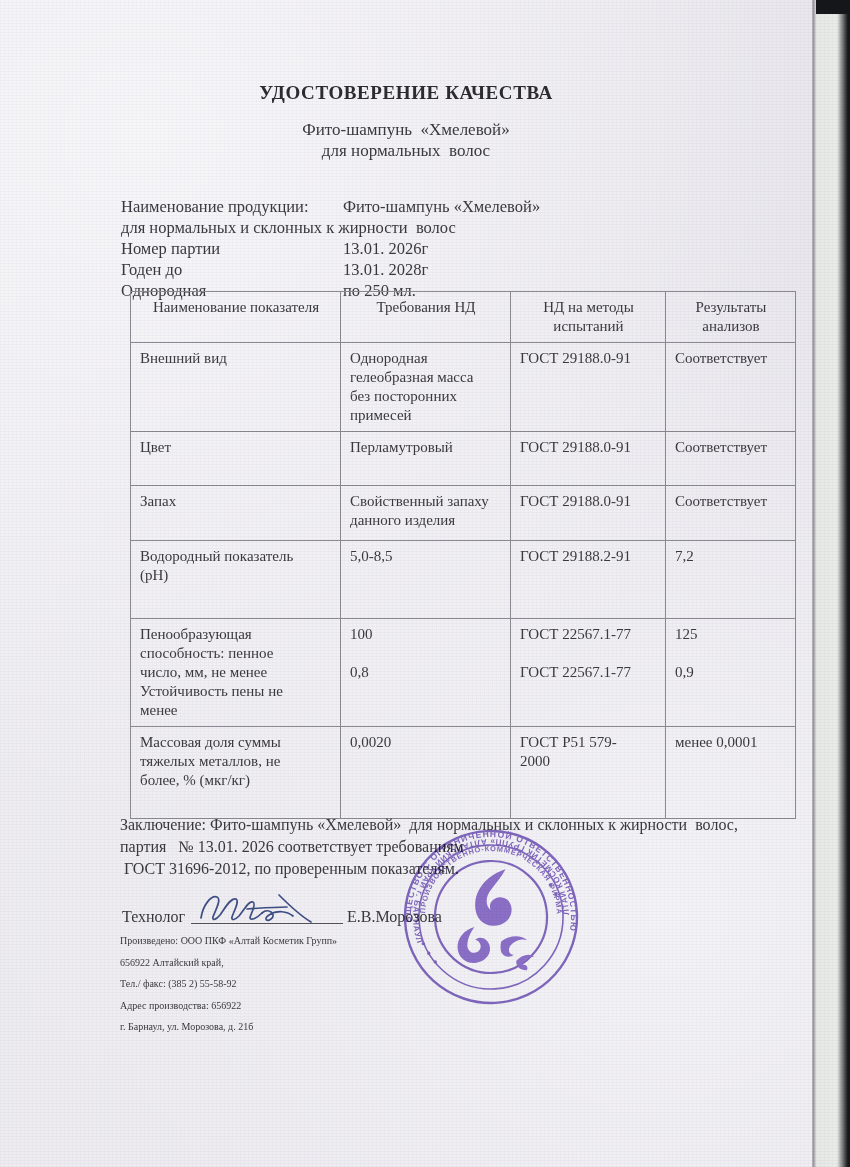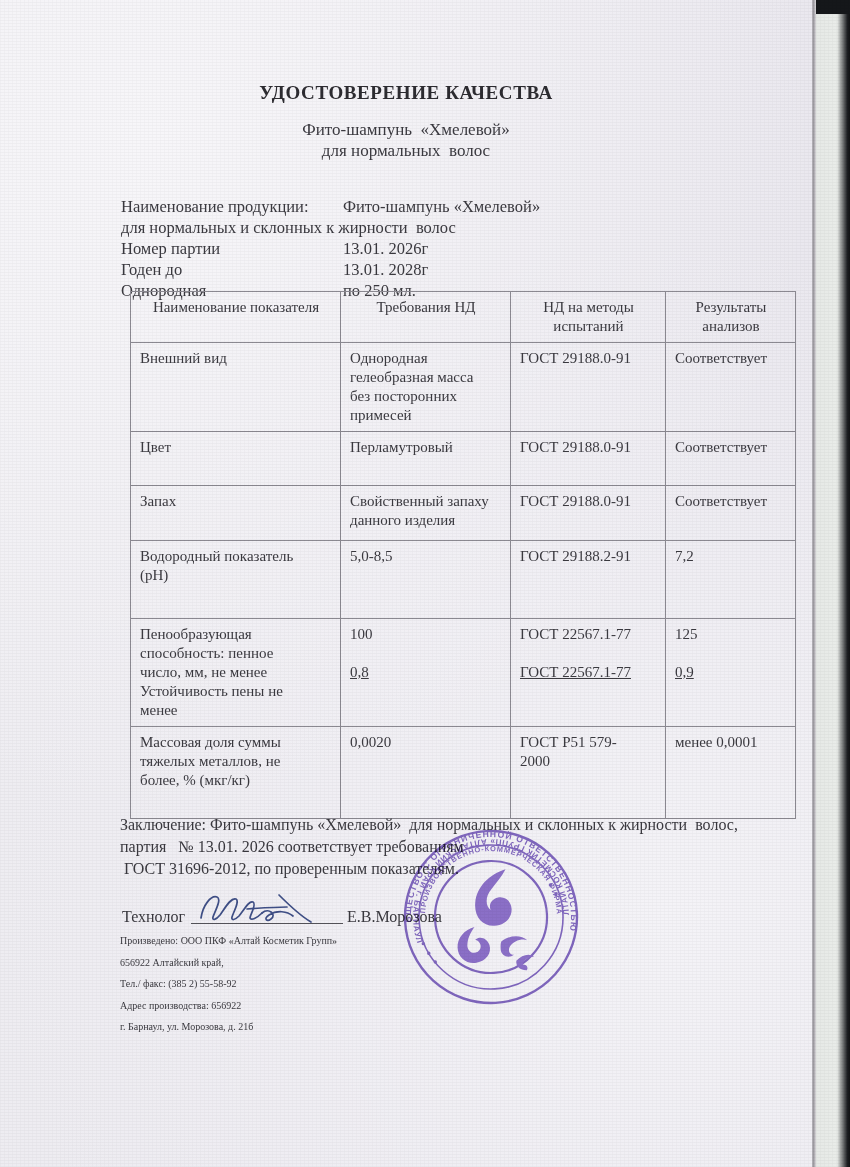--- a/index.html
+++ b/index.html
@@ -126,21 +126,21 @@
     text-align: center;
     vertical-align: top;
     padding-top: 6px;
     line-height: 19px;
   }
   table.spec col.c1 { width: 210px; }
   table.spec col.c2 { width: 170px; }
   table.spec col.c3 { width: 155px; }
   table.spec col.c4 { width: 130px; }
   .cellwrap { white-space: pre-line; }
-  .subrow { margin-top: 19px; text-decoration: underline; }
+  .subrow { margin-top: 19px; }
   .pad-top { padding-top: 7px; }
 
   
   .conclusion {
     position: absolute;
     left: 120px;
     top: 814px;
     width: 680px;
     font-size: 16px;
     line-height: 22px;

